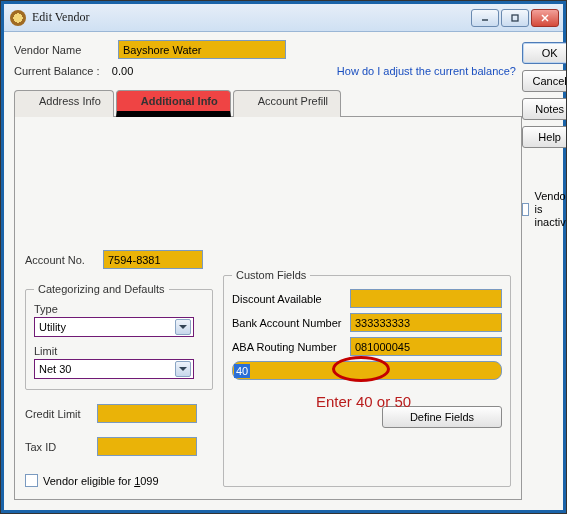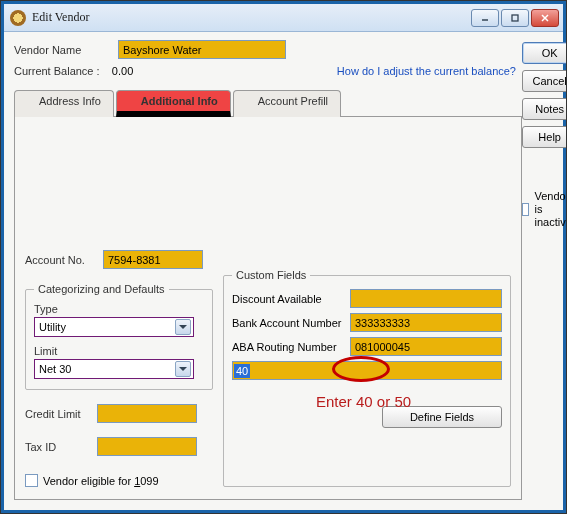--- a/index.html
+++ b/index.html
@@ -252,21 +252,21 @@
             </div>
             <div class="custom-row">
               <span class="clabel">Bank Account Number</span>
               <input class="text-input" value="333333333" style="">
             </div>
             <div class="custom-row">
               <span class="clabel">ABA Routing Number</span>
               <input class="text-input" value="081000045" style="">
             </div>
             <div class="custom-row">
-              <div class="text-input" style="flex:1; padding:0; display:flex; align-items:center;">
+              <div class="text-input" style="flex:1; padding:0; display:flex; align-items:center;border-radius:8px;">
                 <span class="hl-inner">40</span>
               </div>
             </div>
 
             <div class="callout-oval" style="left:108px; top:75px;"></div>
             <div class="callout-text" style="left:92px; top:112px;">Enter 40 or 50</div>
 
             <div class="btn define-btn">
                 <span>Define Fields</span>
               </div>

